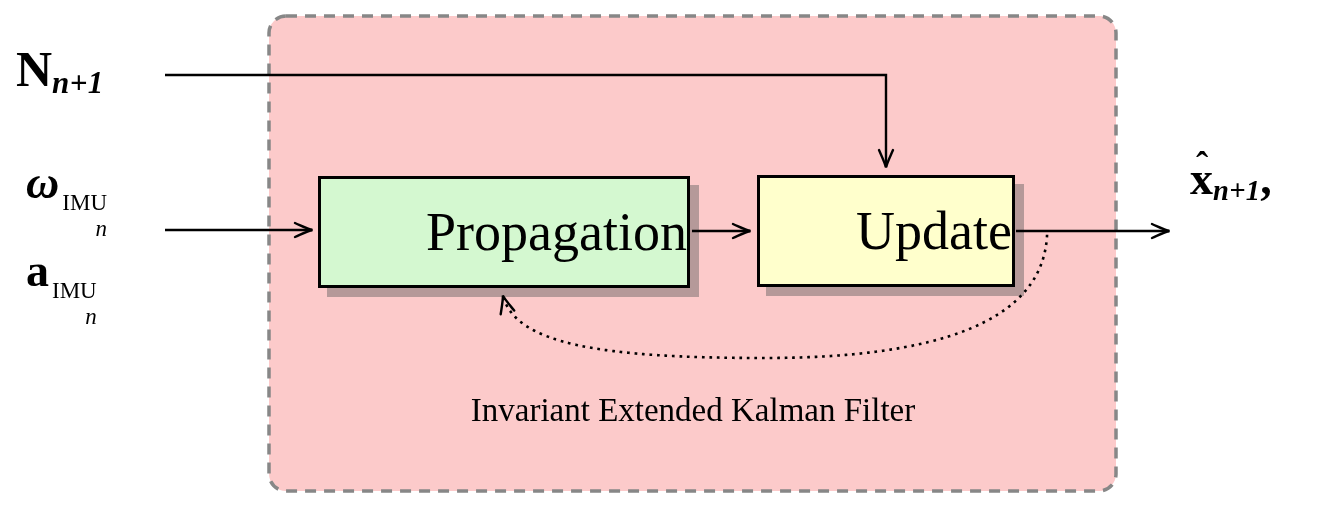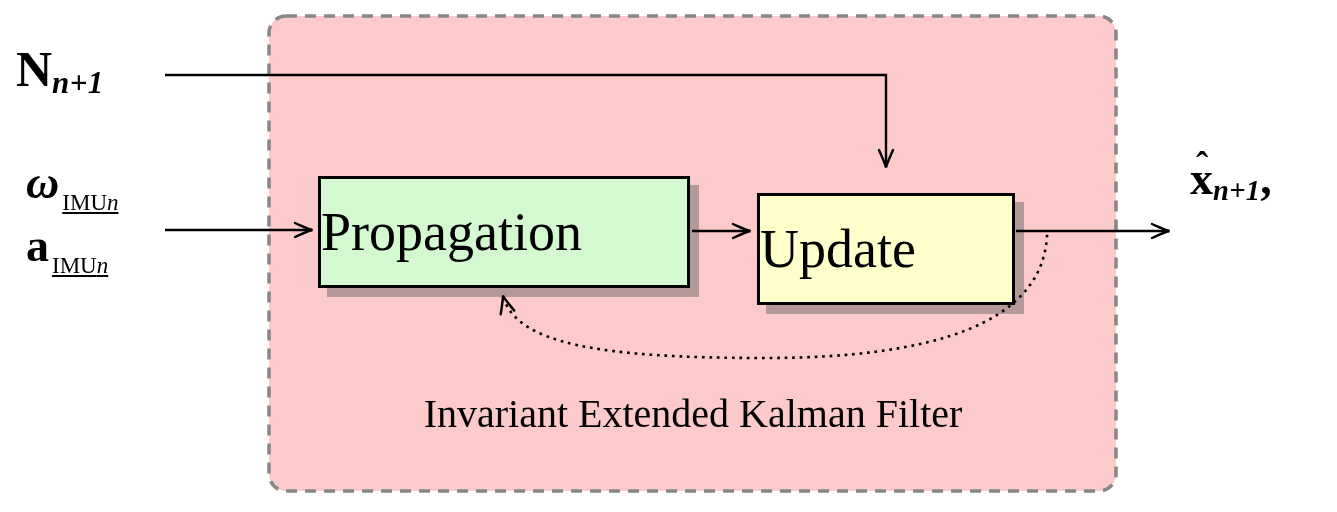--- a/index.html
+++ b/index.html
@@ -6,49 +6,49 @@
   .canvas {
     position:relative; width:1337px; height:512px; background:#ffffff;
     font-family:"Liberation Serif","DejaVu Serif",serif; color:#000; overflow:hidden;
   }
   svg.layer { position:absolute; left:0; top:0; width:1337px; height:512px; }
   svg.bg    { z-index:0; }
   svg.lines { z-index:3; pointer-events:none; }
 
   .block {
     position:absolute; z-index:2; box-sizing:border-box;
-    display:flex; align-items:center; justify-content:flex-start;
+    display:flex; align-items:center; justify-content:flex-end;
     border:3px solid #000; font-size:54px; line-height:1;
     box-shadow:9px 9px 0 rgba(110,104,104,0.5);
   }
   .block.prop { left:318px; top:176px; width:372px; height:112px; }
   .block.upd  { left:757px; top:175px; width:258px; height:112px; }
 
   .title {
     position:absolute; z-index:2; left:268px; top:392px; width:850px;
-    text-align:center; font-size:40px; line-height:1.1;
+    text-align:center; font-size:33px; line-height:1.1;
   }
 
   .mathlabel { position:absolute; z-index:2; font-weight:bold; white-space:nowrap; }
   .n-label   { left:16px;  top:40px;  font-size:50px; }
   .imu-block { left:26px;  top:153px; }
   .out-block { left:1190px; top:146px; }
   .mathline  { font-size:46px; font-weight:bold; line-height:59px; }
   .out-block .mathline { line-height:65px; }
 
   .msub {
     font-size:0.62em; font-style:italic; font-weight:bold;
     vertical-align:-0.22em; letter-spacing:0.01em;
   }
   .comma { font-weight:bold; }
   .omega { font-style:italic; }
   .supsub {
-    display:inline-flex; flex-direction:row; align-items:center;
+    display:inline-flex; flex-direction:column; align-items:flex-end;
     font-size:0.5em; line-height:1.12; font-weight:normal;
-    vertical-align:-0.52em; margin-left:3px;text-decoration:underline;
+    vertical-align:-0.52em; margin-left:3px;
   }
   .supsub .msup { font-style:normal; }
   .supsub .msubb { font-style:italic; }
   .hatwrap { position:relative; display:inline-block; }
   .hat {
     position:absolute; left:0.16em; top:-0.38em;
     font-size:0.8em; font-weight:bold;
   }
 </style>
 </head>
@@ -57,21 +57,21 @@
 <div class="canvas">
 
   <svg class="layer bg">
     <rect x="269" y="16" width="847" height="475" rx="17" ry="17" stroke-width="3.5" stroke-dasharray="11 8" style="fill: rgb(252, 202, 202); stroke: rgb(135, 135, 135);"></rect>
   </svg>
 
   <div class="block prop" style="background: rgb(212, 248, 208);">
     <span>Propagation</span>
   </div>
 
-  <div class="block upd" style="background: rgb(255, 255, 204); margin-top: 18px;">
+  <div class="block upd" style="background: rgb(255, 255, 204);">
     <span>Update</span>
   </div>
 
   <div class="title">Invariant Extended Kalman Filter</div>
 
   <div class="mathlabel n-label">
     <span class="mbase">N</span><span class="msub">n+1</span>
   </div>
 
   <div class="mathlabel imu-block">

